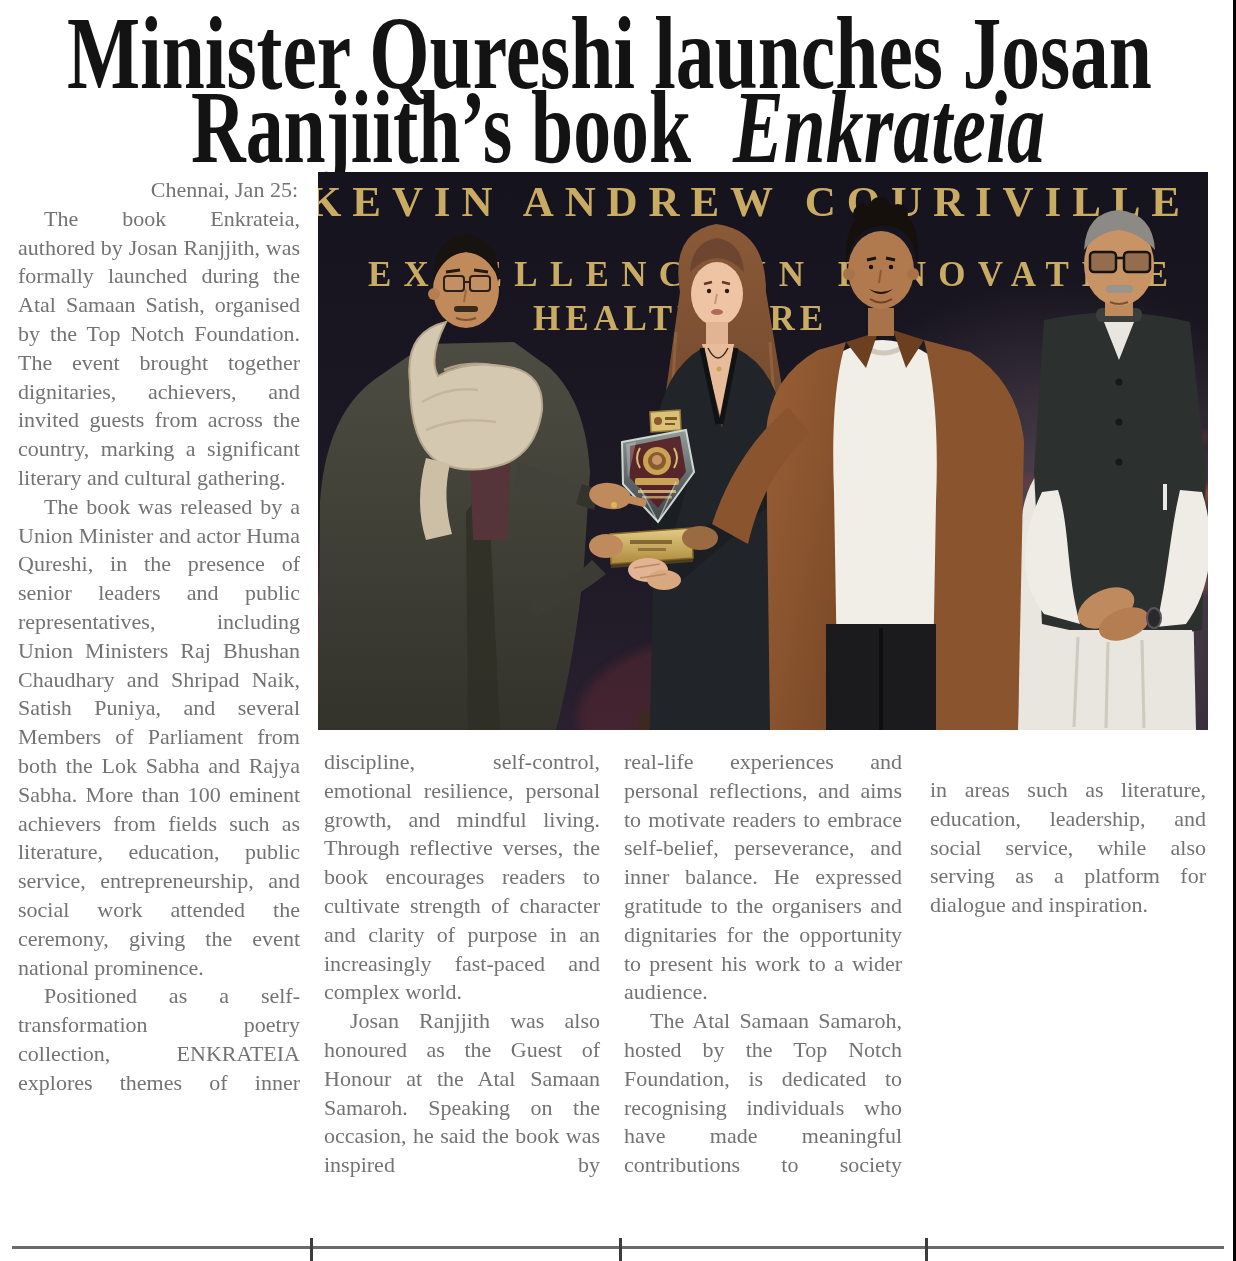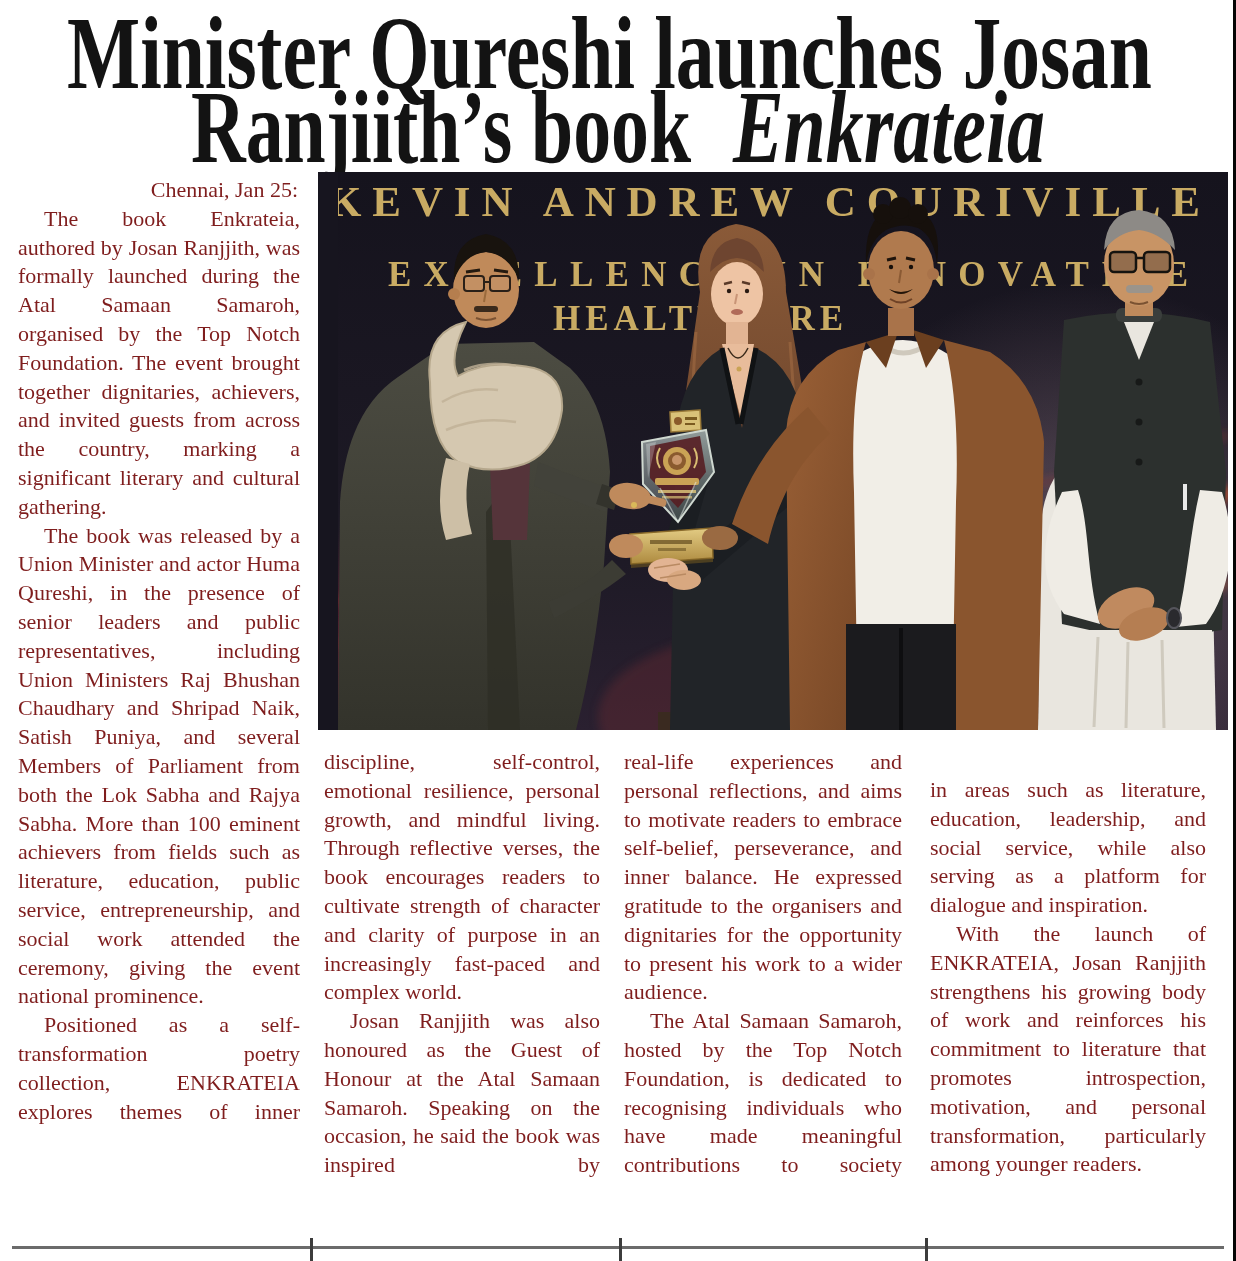--- a/index.html
+++ b/index.html
@@ -1,23 +1,23 @@
 <!DOCTYPE html>
 <html><head>
 <meta charset="utf-8">
 <style>
   html,body{margin:0;padding:0;background:#ffffff;}
   .page{position:relative;width:1236px;height:1261px;background:#ffffff;overflow:hidden;
         font-family:"Liberation Serif",serif;margin-left:12px;}
   .headline-svg{position:absolute;left:0;top:4px;overflow:visible;}
   .headline-svg text{font-family:"Liberation Serif",serif;font-weight:bold;fill:#131313;}
   .photo{position:absolute;left:306px;top:172px;width:890px;height:558px;margin:0;
-         overflow:hidden;background:#17151f;padding-left:20px;}
+         overflow:hidden;background:#17151f;}
   .photo svg{display:block;}
-  .col{position:absolute;font-size:22px;line-height:28.8px;color:#7f1d1d;
+  .col{position:absolute;font-size:22px;line-height:28.8px;color:#737373;
        text-align:justify;text-justify:inter-word;}
   .col p{margin:0;}
   .col p.indent{text-indent:26px;}
   .col p.cont-out{text-align-last:justify;font-family:Liberation Serif, serif;}
   .dateline{text-align:right;padding-right:2px;}
   .col1{left:6px;top:176px;width:282px;height:1066px;}
   .col2{left:312px;top:748px;width:276px;}
   .col3{left:612px;top:748px;width:278px;}
   .col4{left:918px;top:776px;width:276px;}
   .rule{position:absolute;left:0;top:1246px;width:1212px;height:3px;background:#6b6b6b;}
@@ -32,21 +32,21 @@
 <div class="page">
 
   <svg class="headline-svg" width="1236" height="172" viewBox="0 0 1236 172">
     <text x="55" y="84" font-size="104" textLength="1085" lengthAdjust="spacingAndGlyphs">Minister Qureshi launches Josan</text>
     <text x="179" y="158" font-size="104" textLength="500" lengthAdjust="spacingAndGlyphs">Ranjiith’s book</text>
     <text x="721" y="158" font-size="104" font-style="italic" textLength="312" lengthAdjust="spacingAndGlyphs">Enkrateia</text>
   </svg>
 
   <div class="col col1">
     <p class="dateline">Chennai, Jan 25:</p>
-    <p class="indent">The book Enkrateia, authored by Josan Ranjjith, was formally launched during the Atal Samaan Samaroh, organised by the Top Notch Foundation. The event brought together dignitaries, achievers, and invited guests from across the country, marking a significant literary and cultural gathering.</p>
+    <p class="indent">The book Enkrateia, authored by Josan Ranjjith, was formally launched during the Atal Samaan Satish, organised by the Top Notch Foundation. The event brought together dignitaries, achievers, and invited guests from across the country, marking a significant literary and cultural gathering.</p>
     <p class="indent">The book was released by a Union Minister and actor Huma Qureshi, in the presence of senior leaders and public representatives, including Union Ministers Raj Bhushan Chaudhary and Shripad Naik, Satish Puniya, and several Members of Parliament from both the Lok Sabha and Rajya Sabha. More than 100 eminent achievers from fields such as literature, education, public service, entrepreneurship, and social work attended the ceremony, giving the event national prominence.</p>
     <p class="indent cont-out">Positioned as a self-transformation poetry collection, ENKRATEIA explores themes of inner</p>
   </div>
 
   <figure class="photo">
     <svg width="890" height="558" viewBox="0 0 890 558">
       <defs>
         <linearGradient id="bgGrad" x1="0" y1="0" x2="0" y2="1">
           <stop offset="0" stop-color="#15131d"></stop>
             <stop offset="0.7" stop-color="#1e1a26"></stop>
@@ -288,21 +288,20 @@
   <div class="col col3">
     <p>real-life experiences and personal reflections, and aims to motivate readers to embrace self-belief, perseverance, and inner balance. He expressed gratitude to the organisers and dignitaries for the opportunity to present his work to a wider audience.</p>
     <p class="indent cont-out">The Atal Samaan Samaroh, hosted by the Top Notch Foundation, is dedicated to recognising individuals who have made meaningful contributions to society</p>
   </div>
   <div class="col col2">
     <p>discipline, self-control, emotional resilience, personal growth, and mindful living. Through reflective verses, the book encourages readers to cultivate strength of character and clarity of purpose in an increasingly fast-paced and complex world.</p>
     <p class="indent cont-out">Josan Ranjjith was also honoured as the Guest of Honour at the Atal Samaan Samaroh. Speaking on the occasion, he said the book was inspired by</p>
   </div>
   <div class="col col4">
     <p>in areas such as literature, education, leadership, and social service, while also serving as a platform for dialogue and inspiration.</p>
-    <p class="indent">With the launch of ENKRATEIA, Josan Ranjjith strengthens his growing body of work and reinforces his commitment to literature that promotes introspection, motivation, and personal transformation, particularly among younger readers.</p>
   </div>
 
   <div class="rule"></div>
   <div class="tick tick1"></div>
   <div class="tick tick2"></div>
   <div class="tick tick3"></div>
 
   <div class="edge-strip"></div>
 </div>
 

